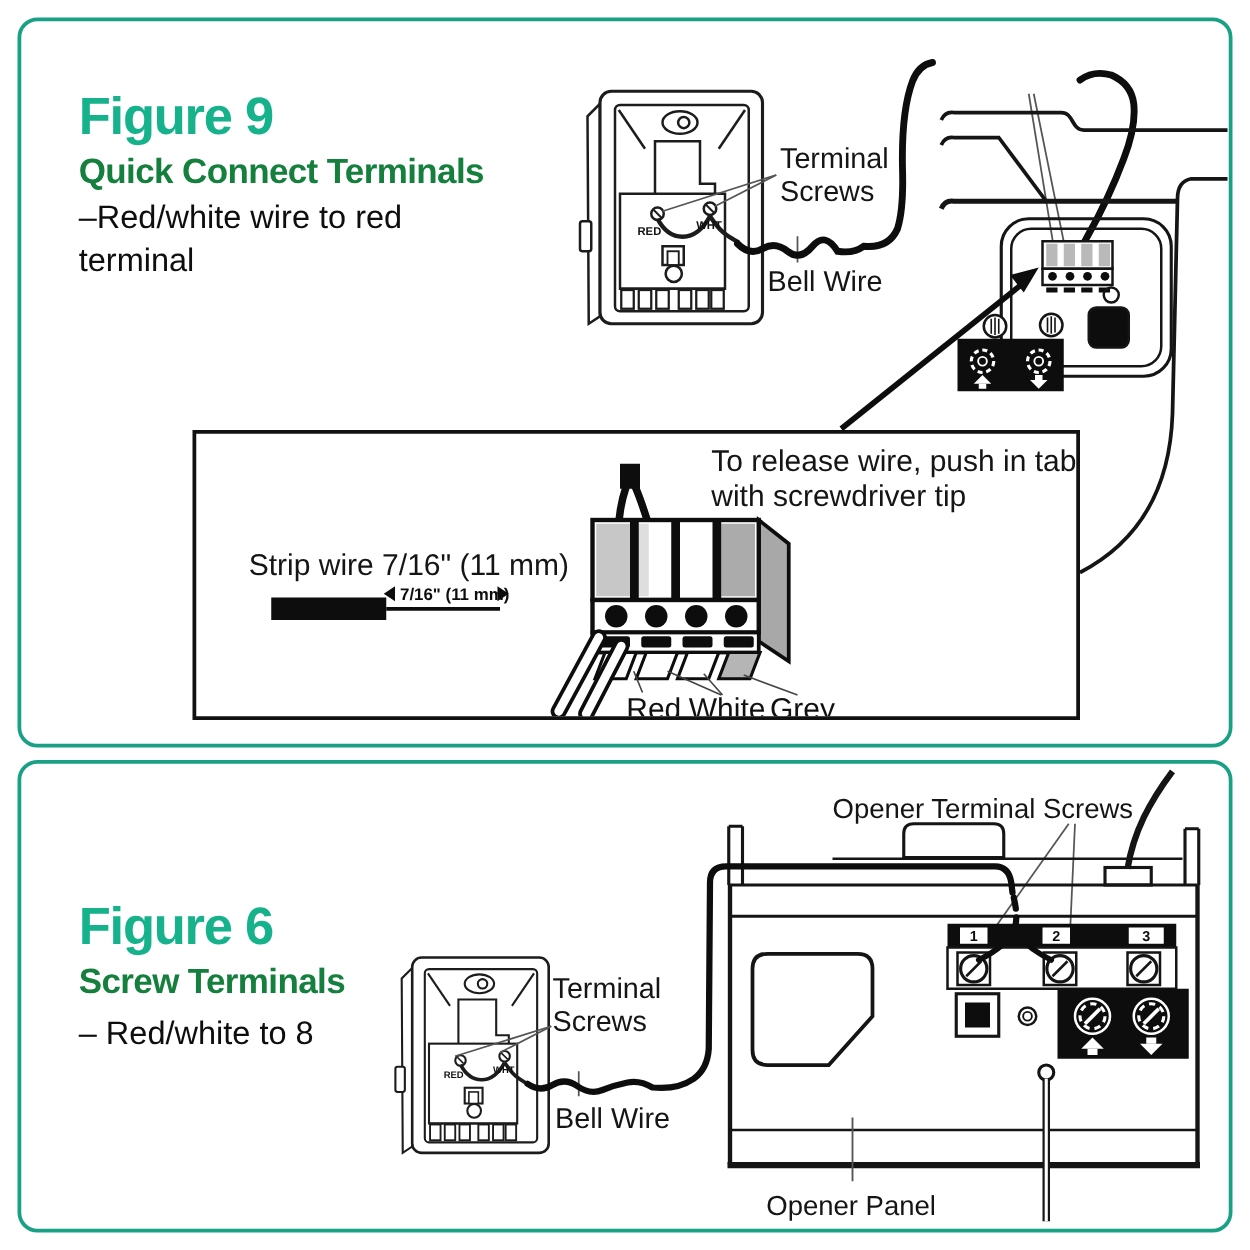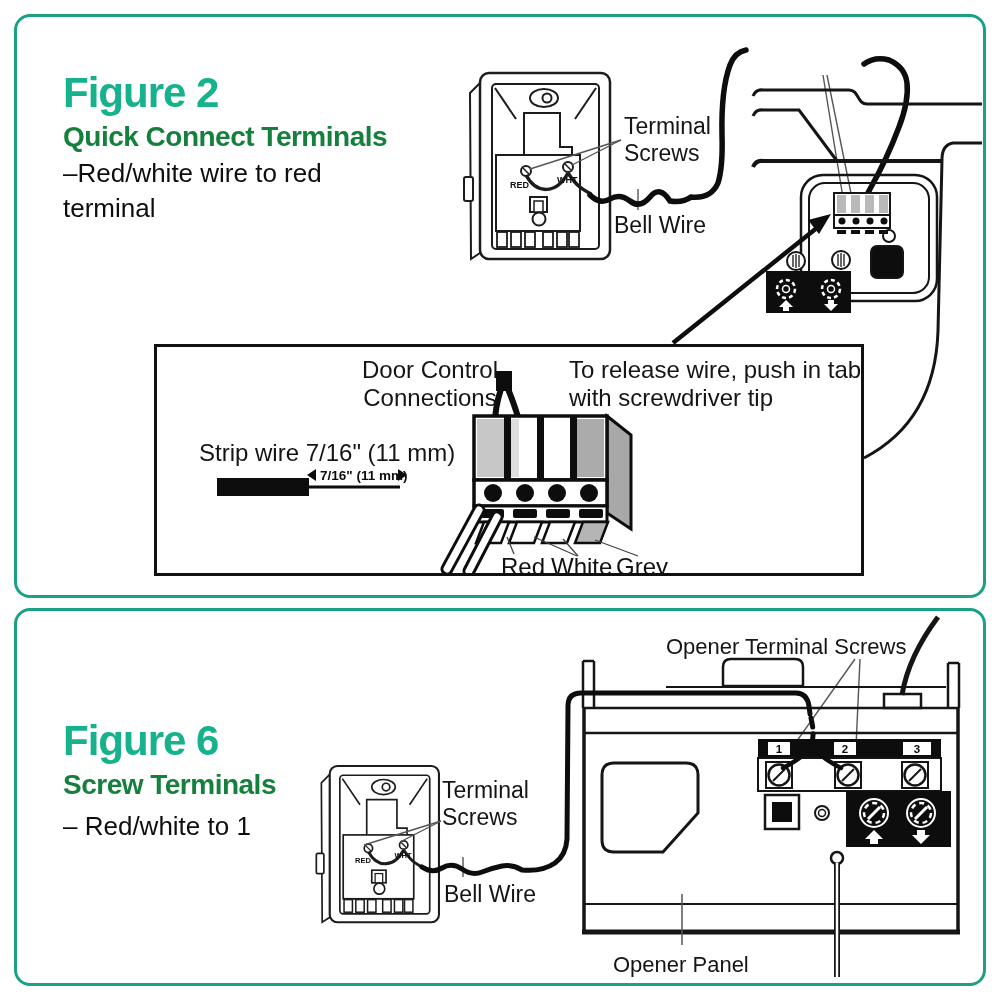--- a/index.html
+++ b/index.html
@@ -14,21 +14,21 @@
   .lbl{position:absolute;font-size:23px;line-height:27px;color:#151515;}
   .inset{position:absolute;left:137px;top:327px;width:710px;height:232px;border:3px solid #111;background:#fff;box-sizing:border-box;}
   .inset .lbl{font-size:24px;line-height:28px;}
   svg text{font-family:"Liberation Sans",sans-serif;}
 </style>
 </head>
 <body>
 
 <div class="panel" id="panel1">
 
-  <div class="fig-title" style="left:46px;top:52px;">Figure 2</div>
+  <div class="fig-title" style="left:46px;top:52px;">Figure 9</div>
   <div class="fig-sub" style="left:46px;top:104px;width:360px;">Quick Connect Terminals</div>
   <div class="bullets" style="left:46px;top:139px;width:300px;">
     <div>–Red/white wire to red terminal</div>
   </div>
 
   <div class="lbl" style="left:607px;top:96px;width:105px;">Terminal Screws</div>
   <div class="lbl" style="left:597px;top:195px;width:120px;">Bell Wire</div>
 
   <div class="inset">
     <svg class="psvg" width="704" height="226" viewBox="0 0 704 226">
@@ -82,21 +82,20 @@
       <g stroke="#444" stroke-width="1.3">
         <line x1="350" y1="190" x2="357" y2="207"></line>
         <line x1="377" y1="190" x2="420" y2="209"></line>
         <line x1="406" y1="192" x2="421" y2="209"></line>
         <line x1="438" y1="193" x2="481" y2="209"></line>
       </g>
       <text x="344" y="228" font-size="24" fill="#111">Red</text>
       <text x="394" y="228" font-size="24" fill="#111">White</text>
       <text x="459" y="228" font-size="24" fill="#111">Grey</text>
     </svg>
-    <div class="lbl" style="left:198px;top:9px;width:150px;text-align:center;">Door Control Connections</div>
     <div class="lbl" style="left:412px;top:9px;width:295px;">To release wire, push in tab with screwdriver tip</div>
     <div class="lbl" style="left:42px;top:92px;width:270px;">Strip wire 7/16" (11 mm)</div>
   </div>
 
   <svg class="psvg" width="965" height="577" viewBox="0 0 965 577">
     <defs>
       <symbol id="wall-control" overflow="visible">
         <g fill="none" stroke="#1c1c1c" stroke-width="2.5">
           <polygon points="14,16 4,26 5,192 14,186" fill="#fff" stroke-width="2"></polygon>
           <rect x="-2" y="110" width="9" height="24" rx="2" fill="#fff" stroke-width="2"></rect>
@@ -207,21 +206,21 @@
       <polygon points="814,197 802,217 791,203" fill="#0d0d0d"></polygon>
     </g>
   </svg>
 </div>
 
 <div class="panel" id="panel2">
 
   <div class="fig-title" style="left:46px;top:106px;">Figure 6</div>
   <div class="fig-sub" style="left:46px;top:158px;width:320px;">Screw Terminals</div>
   <div class="bullets" style="left:46px;top:198px;width:300px;">
-    <div>– Red/white to 1</div>
+    <div>– Red/white to 8</div>
   </div>
 
   <div class="lbl" style="left:425px;top:166px;width:105px;">Terminal Screws</div>
   <div class="lbl" style="left:427px;top:270px;width:120px;">Bell Wire</div>
   <div class="lbl" style="left:649px;top:22px;width:260px;font-size:22px;">Opener Terminal Screws</div>
   <div class="lbl" style="left:596px;top:340px;width:160px;font-size:22px;">Opener Panel</div>
 
   <svg class="psvg" width="965" height="371" viewBox="0 0 965 371">
 
     <use href="#wall-control" transform="translate(301,150) scale(0.84)"></use>

